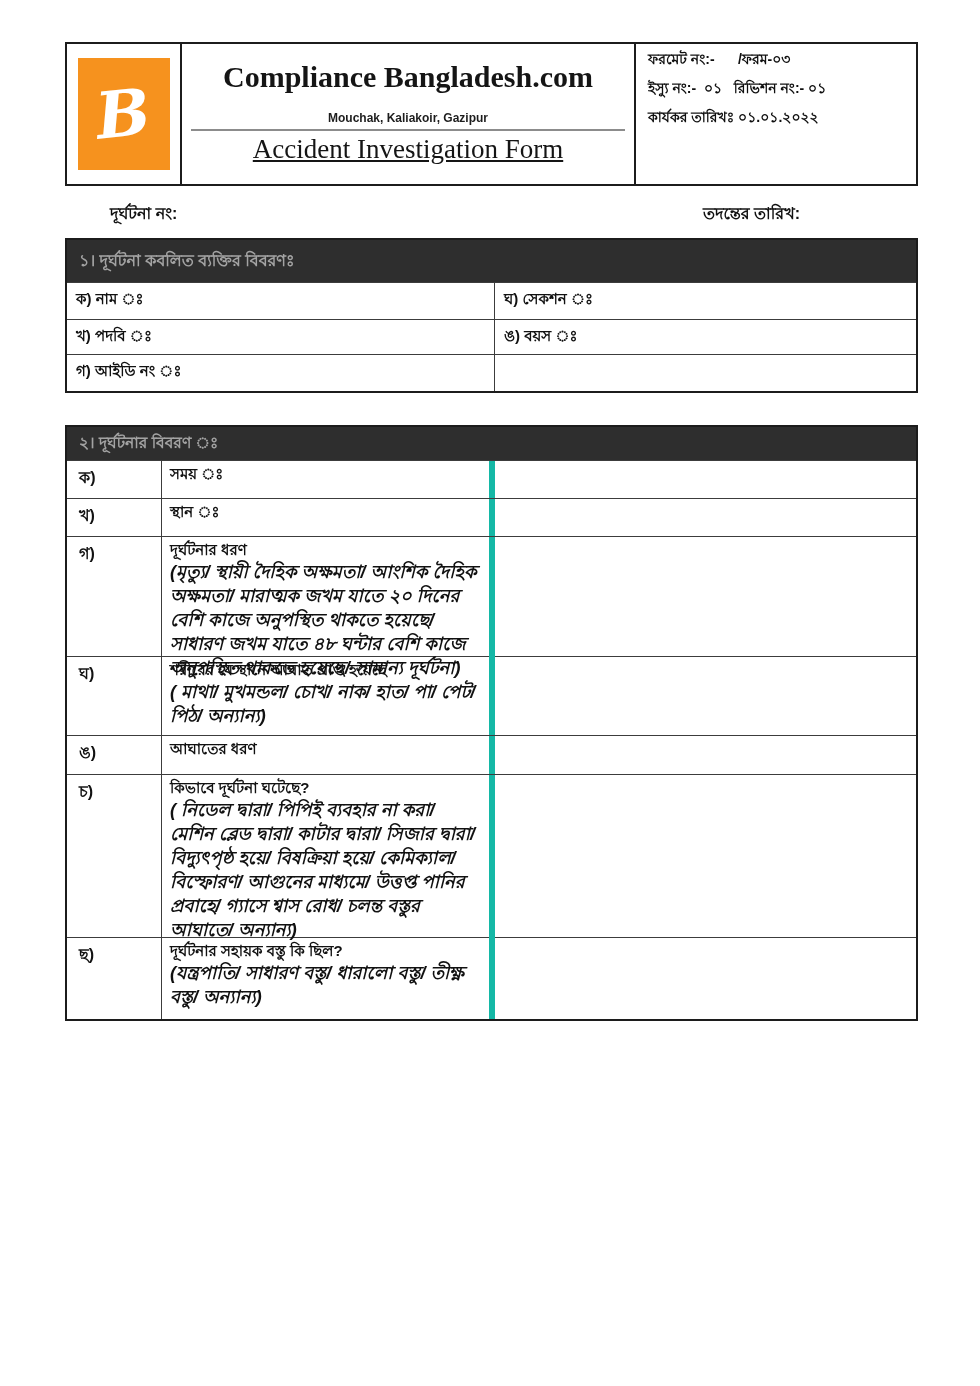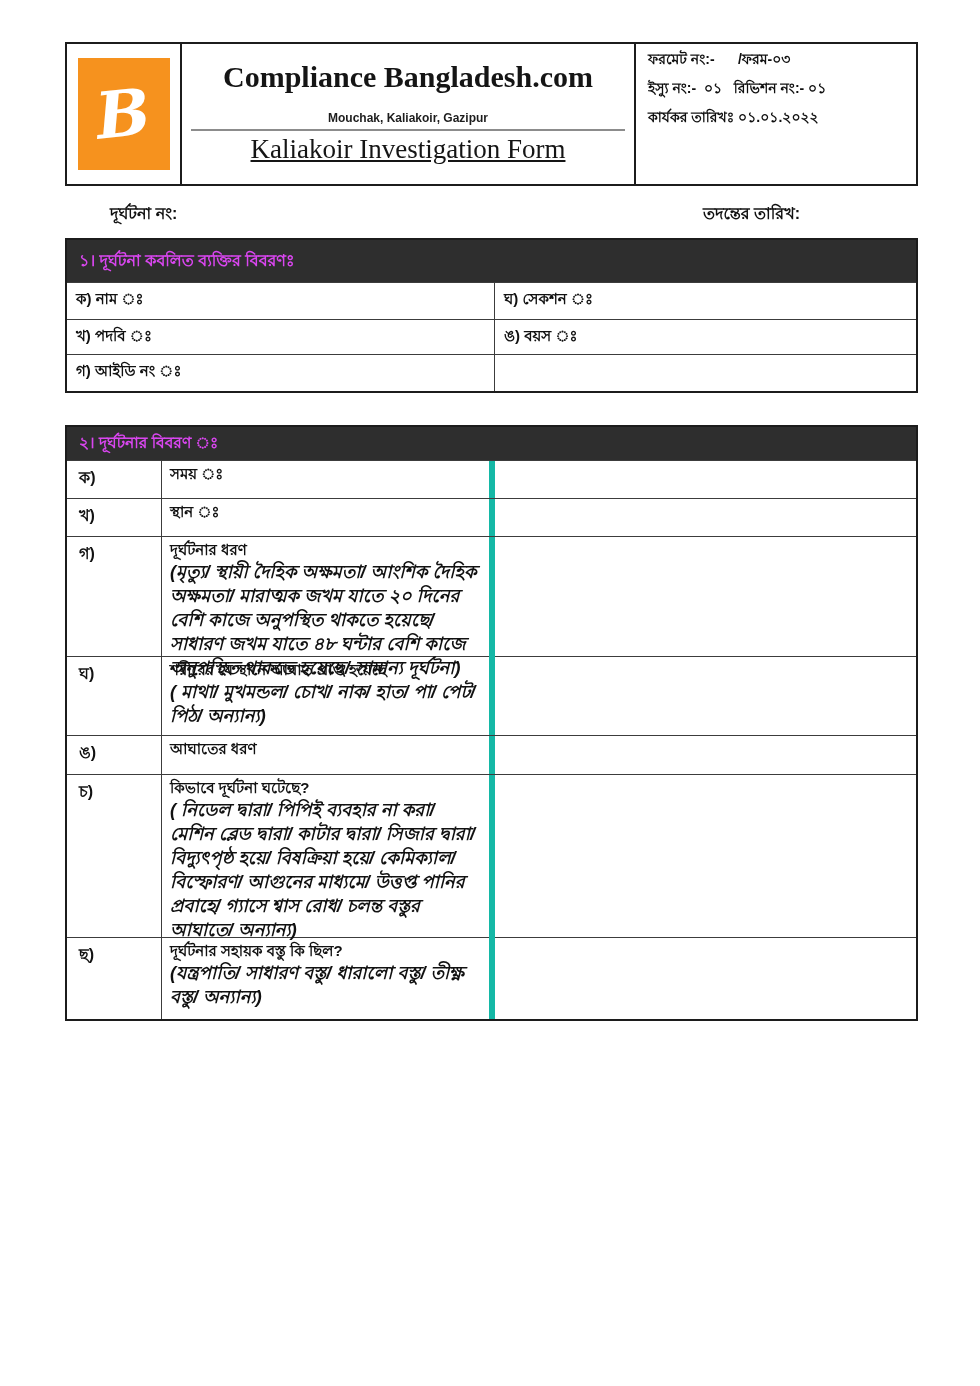--- a/index.html
+++ b/index.html
@@ -47,21 +47,21 @@
   .meta-line {white-space:pre;}
   
   .accident-no-label {position:absolute; left:110px; top:201px; font-size:16px; font-weight:bold;}
   .investigation-date-label {position:absolute; left:703px; top:201px; font-size:16px; font-weight:bold;}
   
   .sec-table {
     position:absolute; left:65px; width:853px; box-sizing:border-box;
     border:2px solid #1c1c1c; background:#fff;
   }
   .sec-header {
-    background:#2e2e2e; color:#d946ef; font-weight:bold;
+    background:#2e2e2e; color:#a3a3a3; font-weight:bold;
     display:flex; align-items:center; padding:0 12px; box-sizing:border-box;
   }
   
   .table1 {top:238px;}
   .table1 .sec-header {height:42px; font-size:16px;}
   .t1-grid {display:grid; grid-template-columns:428px 1fr;}
   .t1-cell {
     box-sizing:border-box; padding:4px 9px; font-size:15px; font-weight:bold;
     border-top:1px solid #3c3c3c;
   }
@@ -93,21 +93,21 @@
   <div class="header-box">
     <div class="logo-cell">
       <div class="logo-square">
         <span class="logo-letter">B</span>
       </div>
     </div>
     <div class="title-cell">
       <div class="company-name">Compliance Bangladesh.com</div>
       <div class="company-address">Mouchak, Kaliakoir, Gazipur</div>
       <div class="title-divider"></div>
-      <div class="form-title">Kaliakoir Investigation Form</div>
+      <div class="form-title">Accident Investigation Form</div>
     </div>
     <div class="meta-cell">
       <div class="meta-line">ফরমেট নং:-      /ফরম-০৩</div>
       <div class="meta-line">ইস্যু নং:-  ০১   রিভিশন নং:- ০১</div>
       <div class="meta-line">কার্যকর তারিখঃ ০১.০১.২০২২</div>
     </div>
   </div>
 
   <div class="accident-no-label">দূর্ঘটনা নং:</div>
   <div class="investigation-date-label">তদন্তের তারিখ:</div>

